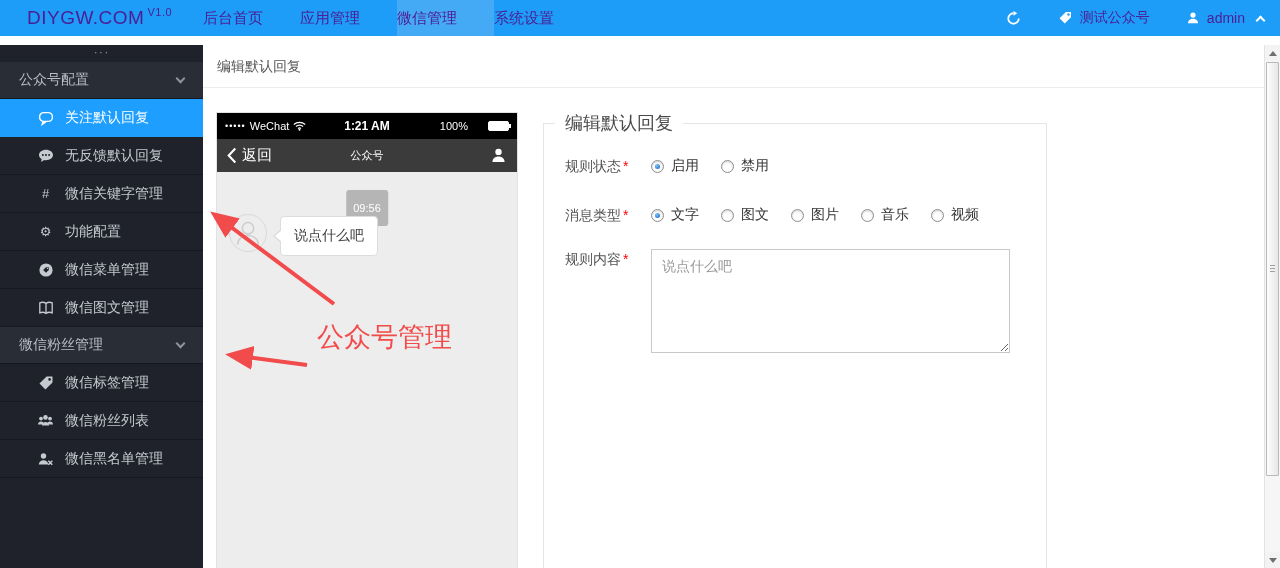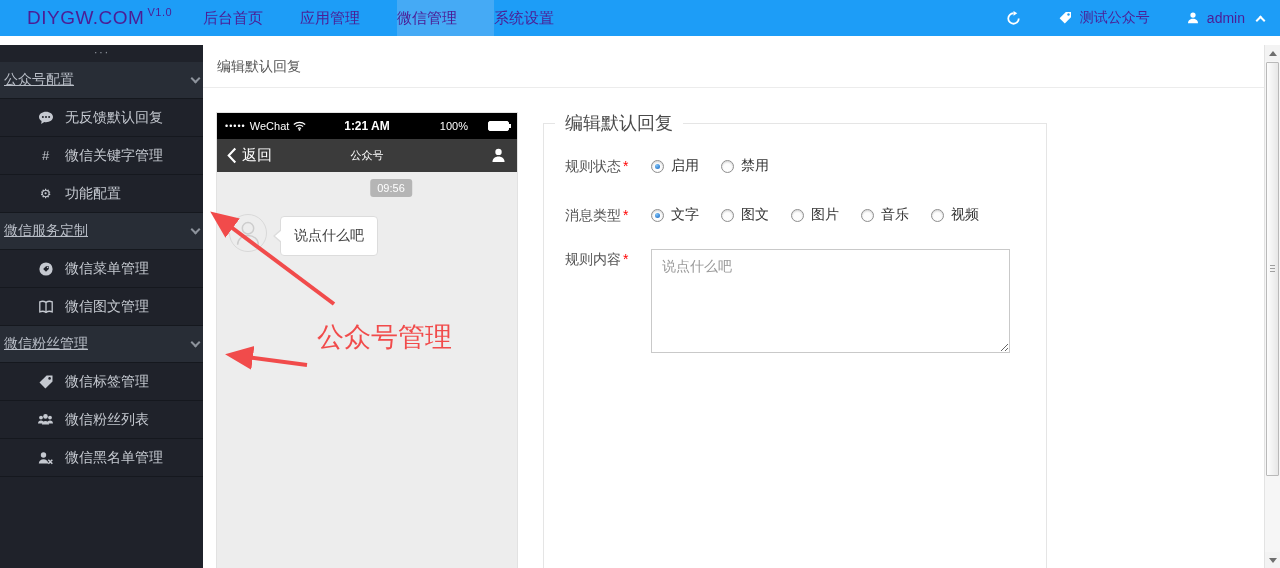--- a/index.html
+++ b/index.html
@@ -12,21 +12,21 @@
   .nav-tabs { display:flex; }
   .nav-tab { width:97px; display:flex; align-items:center; justify-content:flex-start; font-size:15px; cursor:pointer; }
   .nav-tab.active { background:#45aaf5; }
   .header-right { margin-left:auto; display:flex; align-items:center; padding-right:16px; gap:36px; font-size:14px; }
   .hr-group { display:flex; align-items:center; gap:7px; cursor:pointer; }
   .chevron-up { width:7px; height:7px; border-left:2px solid #fff; border-top:2px solid #fff; transform:rotate(45deg); margin-left:5px; margin-top:4px; }
 
   
   .sidebar { position:absolute; top:45px; left:0; width:203px; bottom:0; background:#1f222a; color:#c5c9d0; z-index:20; }
   .side-ellipsis { height:17px; text-align:center; color:#878d96; font-size:13px; line-height:13px; letter-spacing:1px; cursor:pointer; }
-  .side-group-title { height:37px; background:#282d36; display:flex; align-items:center; justify-content:space-between; padding:0 4px; font-size:14px; color:#b9bec7; border-bottom:1px solid #15181e; cursor:pointer;text-decoration:underline; }
+  .side-group-title { height:37px; background:#282d36; display:flex; align-items:center; justify-content:space-between; padding:0 19px; font-size:14px; color:#b9bec7; border-bottom:1px solid #15181e; cursor:pointer; }
   .chev-down { width:7px; height:7px; border-right:2px solid #8d939c; border-bottom:2px solid #8d939c; transform:rotate(45deg); margin-top:-4px; }
   .side-item { height:38px; display:flex; align-items:center; gap:11px; padding-left:37px; font-size:14px; border-bottom:1px solid #15181e; cursor:pointer; background:#1f222a; }
   .side-item.active { background:#1e9fff; color:#fff; border-bottom-color:#1e9fff; }
   .side-icon { width:17px; display:flex; justify-content:center; align-items:center; font-size:13px; flex-shrink:0; }
 
   
   .main { position:absolute; left:203px; top:45px; right:0; bottom:0; background:#fff; overflow:hidden; }
   .breadcrumb-bar { height:43px; line-height:43px; padding-left:14px; font-size:14px; color:#555; border-bottom:1px solid #ececec; }
   .content { position:absolute; top:44px; left:0; right:0; bottom:0; }
 
@@ -37,21 +37,21 @@
   .signal-dots { font-size:9px; letter-spacing:1px; }
   .p-time { flex:1; text-align:center; font-weight:bold; font-size:12px; }
   .p-status-right { width:102px; display:flex; align-items:center; justify-content:flex-end; gap:20px; }
   .battery { width:21px; height:10px; border:1px solid #fff; border-radius:2px; background:#fff; position:relative; }
   .battery::after { content:""; position:absolute; right:-3px; top:2px; width:2px; height:4px; background:#fff; }
   .p-nav { height:33px; background:#3b3b3b; display:flex; align-items:center; padding:0 10px; color:#fff; position:relative; flex-shrink:0; }
   .p-back { display:flex; align-items:center; gap:5px; font-size:15px; z-index:1; }
   .p-title { position:absolute; left:0; right:0; text-align:center; font-size:11px; }
   .p-person { margin-left:auto; z-index:1; display:flex; }
   .p-chat { flex:1; position:relative; }
-  .chip { position:absolute; top:7px; left:50%; transform:translateX(-50%); background:#b5b5b5; color:#fff; font-size:11px; padding:3px 7px; border-radius:3px;margin-left:24px; }
+  .chip { position:absolute; top:18px; left:50%; transform:translateX(-50%); background:#b5b5b5; color:#fff; font-size:11px; padding:12px 7px; border-radius:3px; }
   .msg-row { position:absolute; top:42px; left:12px; display:flex; align-items:flex-start; }
   .avatar { width:38px; height:38px; border-radius:50%; border:1px solid #d9d9d9; display:flex; align-items:center; justify-content:center; flex-shrink:0; }
   .bubble { margin-left:13px; margin-top:2px; background:#fff; border:1px solid #dcdcdc; border-radius:4px; padding:10px 13px; font-size:14px; color:#404040; position:relative; }
   .bubble::before { content:""; position:absolute; left:-8px; top:12px; border:7px solid transparent; border-left:none; border-right:8px solid #dcdcdc; }
   .bubble::after { content:""; position:absolute; left:-6px; top:13px; border:6px solid transparent; border-left:none; border-right:7px solid #fff; }
 
   
   .anno-svg { position:absolute; left:0; top:0; width:100%; height:100%; pointer-events:none; z-index:5; }
   .anno-text { position:absolute; left:114px; top:230px; font-family:"Liberation Serif","DejaVu Serif",serif; font-size:27px; color:#f14b4b; z-index:5; pointer-events:none; }
 
@@ -136,44 +136,49 @@
   </div>
 </div>
 
 <div class="sidebar">
   <div class="side-ellipsis">···</div>
 
   <div class="side-group-title">
     <span>公众号配置</span>
     <span class="chev-down"></span>
   </div>
+  <div class="side-item active">
+    <span class="side-icon">
+      <svg width="16" height="16" viewBox="0 0 16 16">
+          <rect x="1.6" y="2.6" width="12.8" height="8.8" rx="4.2" fill="none" stroke="currentColor" stroke-width="1.4"></rect>
+          <path d="M5 11.4 L4.2 14.4 L8 11.6" fill="none" stroke="currentColor" stroke-width="1.4"></path>
+        </svg>
+    </span>
+    <span>关注默认回复</span>
+  </div>
   <div class="side-item">
     <span class="side-icon">
       <svg width="16" height="16" viewBox="0 0 16 16">
           <path d="M8 1.8 C4.1 1.8 1 4.1 1 7 C1 8.7 2 10.2 3.6 11.1 L3.2 14.1 L6.3 12 C6.9 12.1 7.4 12.2 8 12.2 C11.9 12.2 15 9.9 15 7 C15 4.1 11.9 1.8 8 1.8 Z" fill="currentColor"></path>
           <circle cx="4.9" cy="7" r="1" fill="#1f222a"></circle>
           <circle cx="8" cy="7" r="1" fill="#1f222a"></circle>
           <circle cx="11.1" cy="7" r="1" fill="#1f222a"></circle>
         </svg>
     </span>
     <span>无反馈默认回复</span>
   </div>
   <div class="side-item">
     <span class="side-icon">#</span>
     <span>微信关键字管理</span>
   </div>
   <div class="side-item">
     <span class="side-icon">⚙</span>
     <span>功能配置</span>
   </div>
 
-  <div class="side-group-title">
-    <span>微信服务定制</span>
-    <span class="chev-down"></span>
-  </div>
   <div class="side-item">
     <span class="side-icon">
       <svg width="16" height="16" viewBox="0 0 16 16">
           <circle cx="8" cy="8" r="6.6" fill="currentColor"></circle>
           <path d="M5.2 8 L8 5.2 H10.8 V8 L8 10.8 Z" fill="#1f222a"></path>
           <circle cx="9.6" cy="6.4" r=".7" fill="currentColor"></circle>
         </svg>
     </span>
     <span>微信菜单管理</span>
   </div>

